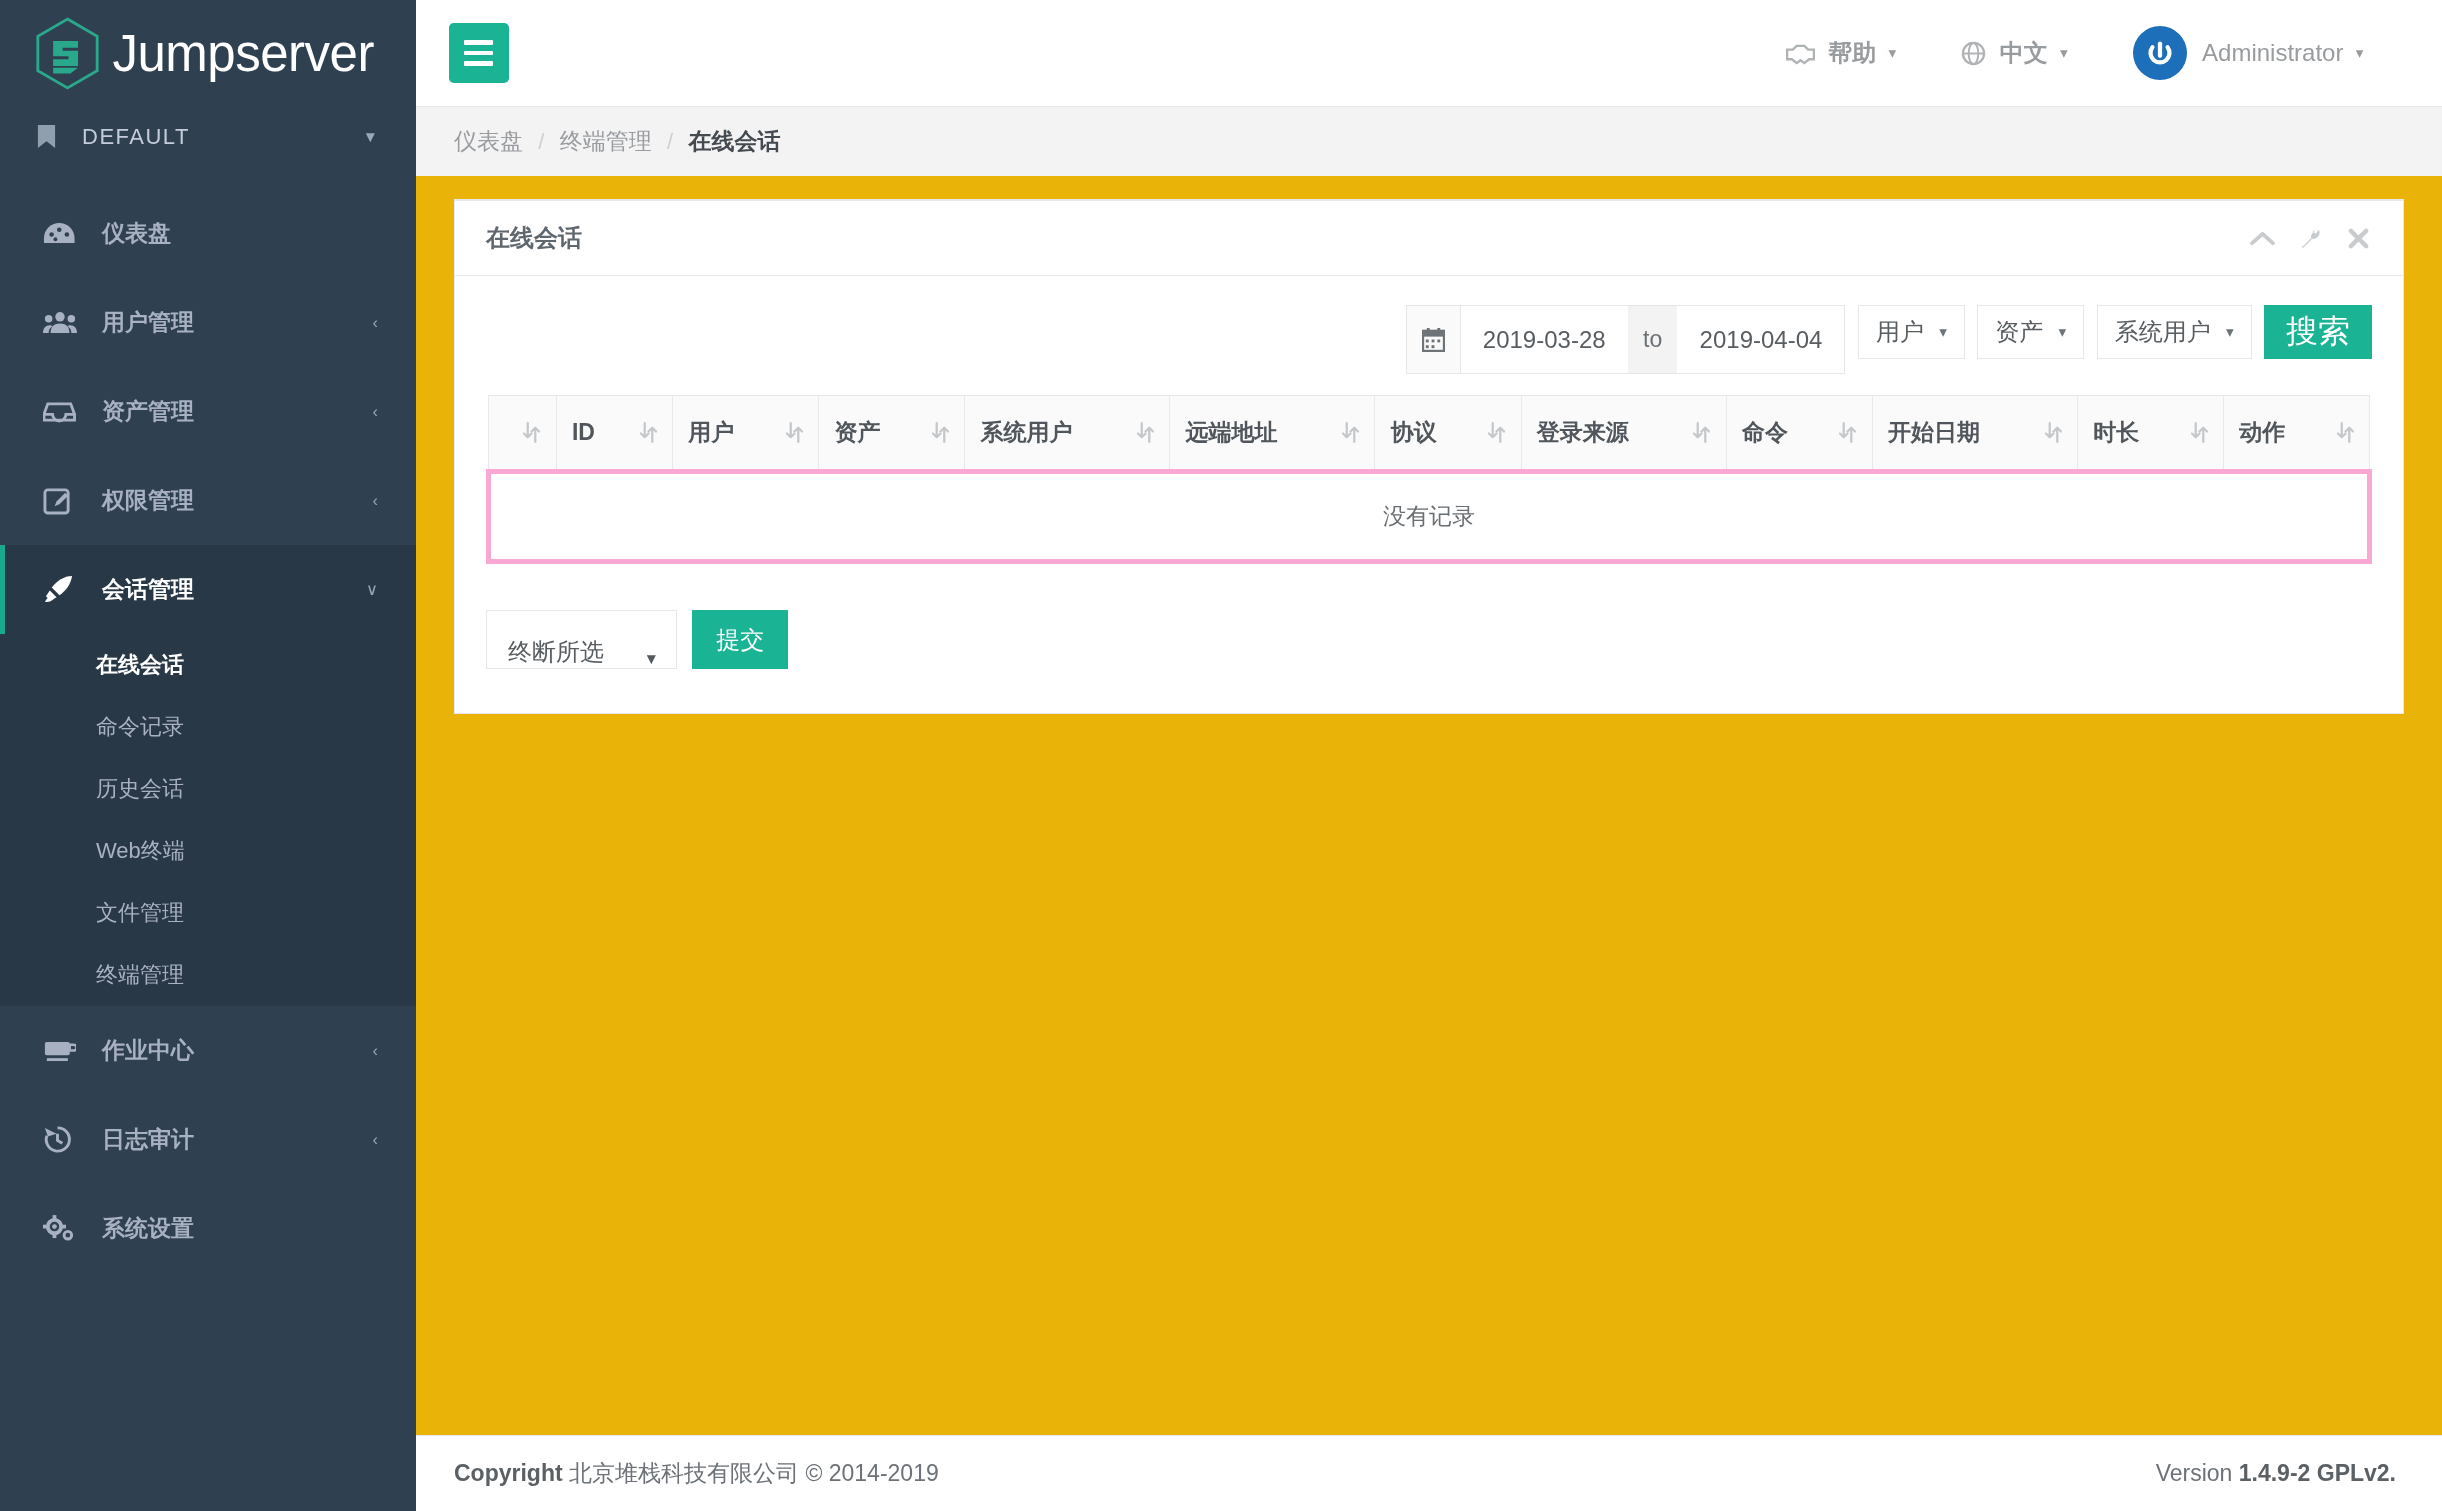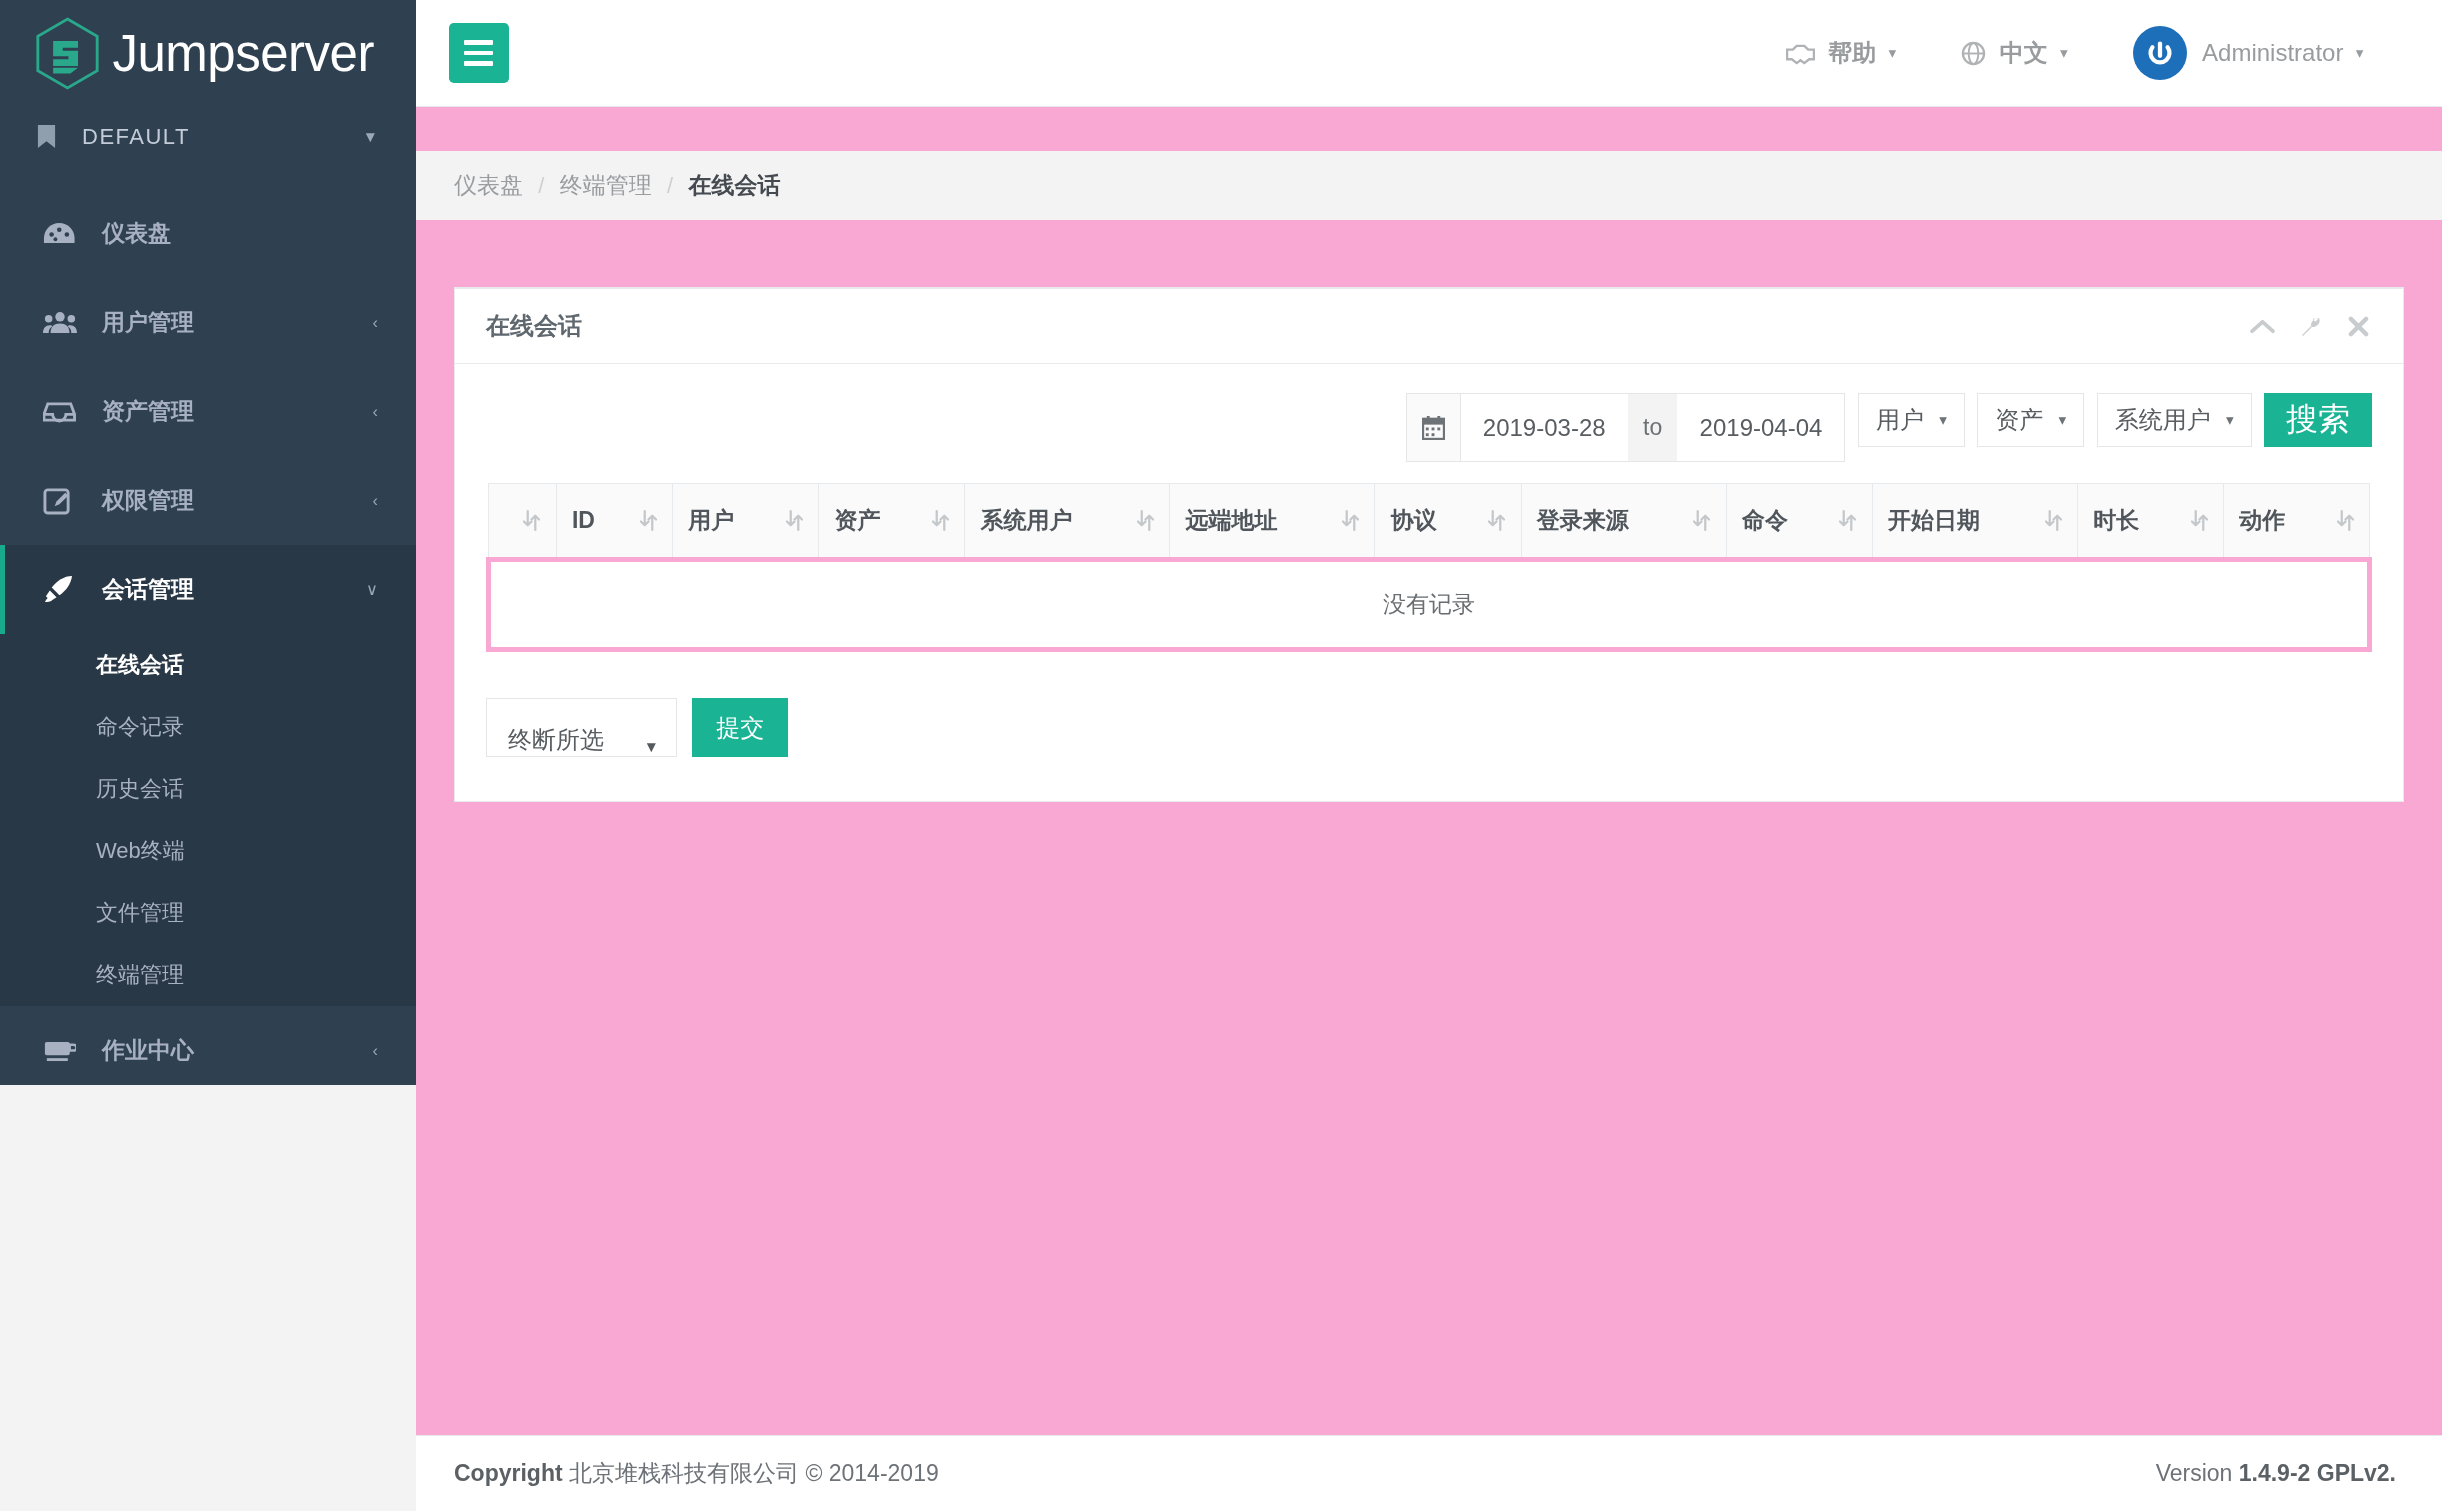--- a/index.html
+++ b/index.html
@@ -8,21 +8,21 @@
     font-family: "Liberation Sans", "DejaVu Sans", sans-serif;
     background: #f3f3f4;
     overflow: hidden;
   }
   .app { display: flex; width: 2442px; height: 1511px; position: relative; }
 
   
   .sidebar {
     width: 416px; flex: 0 0 416px;
     background: #2f4050;
-    height: 1085px;
+    height: 1511px;
     overflow: hidden;
     position: relative;
   }
   .brand {
     height: 107px;
     display: flex; align-items: center;
     padding-left: 34px;
     background: #2f4050;
   }
   .brand-logo { width: 67px; height: 75px; margin-right: 11.5px; flex: 0 0 67px; }
@@ -72,22 +72,22 @@
     height: 62px; line-height: 62px;
     font-size: 22px;
     color: #a7b1c2;
     cursor: pointer;
   }
   .subnav-item.active .subnav-link { color: #ffffff; font-weight: bold; }
 
   
   .content {
     flex: 1; height: 1511px; position: relative;
-    background: #f9a8d4;
-    display: flex; flex-direction: column; gap: 44px;
+    background: #eab308;
+    display: flex; flex-direction: column;
   }
   .topbar {
     height: 107px; background: #ffffff;
     display: flex; align-items: center;
     padding: 0 46px 0 32.5px;
     border-bottom: 1px solid #e7eaec;
     flex: 0 0 107px;
   }
   .hamburger {
     width: 60px; height: 60px; border-radius: 4.8px;

